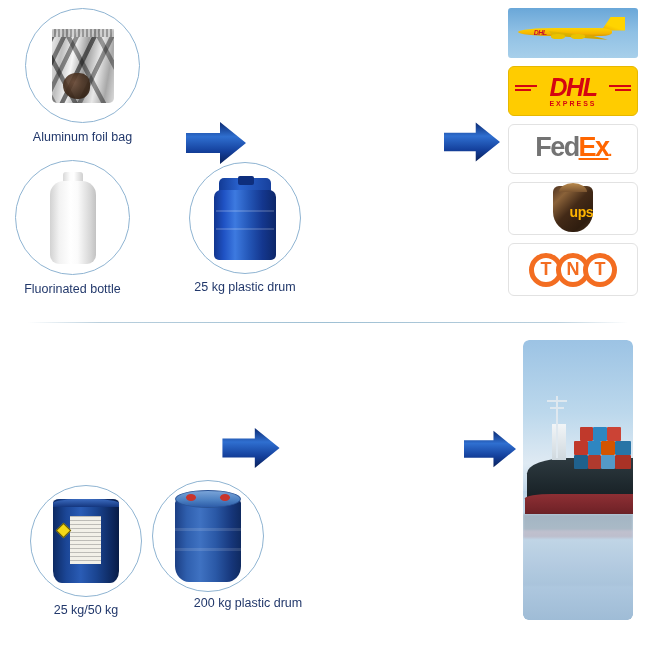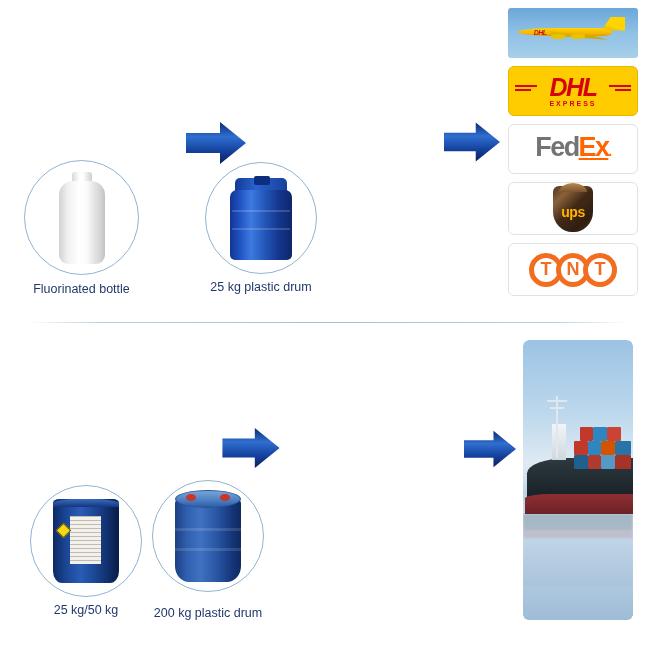--- a/index.html
+++ b/index.html
@@ -293,21 +293,21 @@
   .dhl-streak { position:absolute; height:2px; background:#d40511; }
 
   .fedex-word { font-size:27px; font-weight:bold; letter-spacing:-1.6px; line-height:27px; }
   .fed { color:#737373; } .ex { color:#ff6600;text-decoration:underline; }
   .fdot { color:#ff6600; font-size:14px; }
 
   .ups-shield {
     position:relative; width:40px; height:46px;
     background: linear-gradient(135deg,#4e3220 0%,#8a6239 22%,#432a17 48%,#2f1d0f 78%,#4a3420 100%);
     border-radius: 6px 6px 48% 48% / 6px 6px 44% 44%;
-    display:flex; align-items:center; justify-content:center;
+    display:flex; align-items:center; justify-content:flex-end;
   }
   .ups-shield::before {
     content:""; position:absolute; left:6px; top:-3px; width:28px; height:9px;
     border-radius: 50% 50% 0 0 / 100% 100% 0 0;
     background: linear-gradient(180deg,#b98a4d,#7a5430);
   }
   .ups-word { color:#ffb500; font-weight:bold; font-size:14px; letter-spacing:-.5px;
     margin-top:6px; }
 
   .tnt { display:flex; align-items:center; }
@@ -316,22 +316,28 @@
     border:5px solid #f36d21; display:flex; align-items:center; justify-content:center;
     color:#f36d21; font-weight:bold; font-size:18px; background:#fff;
   }
   .tnt .ring + .ring { margin-left:-7px; }
 </style>
 </head>
 <body>
 
 <div class="page">
 
-
-  <div class="item" style="left:24px; top:160px;text-decoration:underline;">
+  <div class="item" style="left:25px; top:8px;">
+    <div class="circle" style="width:115px; height:115px;">
+      <div class="ph foilbag"></div>
+    </div>
+    <div class="caption" style="top:122px;">Aluminum foil bag</div>
+  </div>
+
+  <div class="item" style="left:15px; top:160px;text-decoration:underline;">
     <div class="circle" style="width:115px; height:115px;">
       <div class="ph bottle">
         <div class="neck"></div>
           <div class="body"></div>
       </div>
     </div>
     <div class="caption" style="top:122px;">Fluorinated bottle</div>
   </div>
 
   <div class="arrow" style="left:186px; top:122px;">
@@ -342,21 +348,21 @@
           <stop offset="35%" stop-color="#2f6fd0"></stop>
           <stop offset="70%" stop-color="#14409c"></stop>
           <stop offset="100%" stop-color="#0a2059"></stop>
         </linearGradient>
       </defs>
       <path d="M0 11 H34 V0 L60 21 L34 42 V31 H0 Z" fill="url(#ag1)"></path>
     </svg>
   </div>
 
 
-  <div class="item" style="left:205px; top:162px;">
+  <div class="item" style="left:189px; top:162px;">
     <div class="circle" style="width:112px; height:112px;">
       <div class="ph jerry">
         <div class="jtop"></div>
           <div class="cap"></div>
         <div class="jbody"></div>
         <div class="rib" style="top:34px;"></div>
         <div class="rib" style="top:52px;"></div>
       </div>
     </div>
     <div class="caption" style="top:118px;">25 kg plastic drum</div>
@@ -429,21 +435,21 @@
     <div class="circle" style="width:112px; height:112px;">
       <div class="ph barrel">
         <div class="bbody"></div>
         <div class="hoop" style="top:38px;"></div>
         <div class="hoop" style="top:58px;"></div>
         <div class="btop"></div>
         <div class="bung l"></div>
           <div class="bung r"></div>
       </div>
     </div>
-    <div class="caption" style="top:126px;">200 kg plastic drum</div>
+    <div class="caption" style="top:116px;margin-left:40px;">200 kg plastic drum</div>
   </div>
 
   <div class="arrow" style="left:222px; top:428px;">
     <svg width="58" height="40" viewBox="0 0 60 42">
       <path d="M0 11 H34 V0 L60 21 L34 42 V31 H0 Z" fill="url(#ag1)"></path>
     </svg>
   </div>
 
 
   <div class="arrow" style="left:464px; top:430px;">

